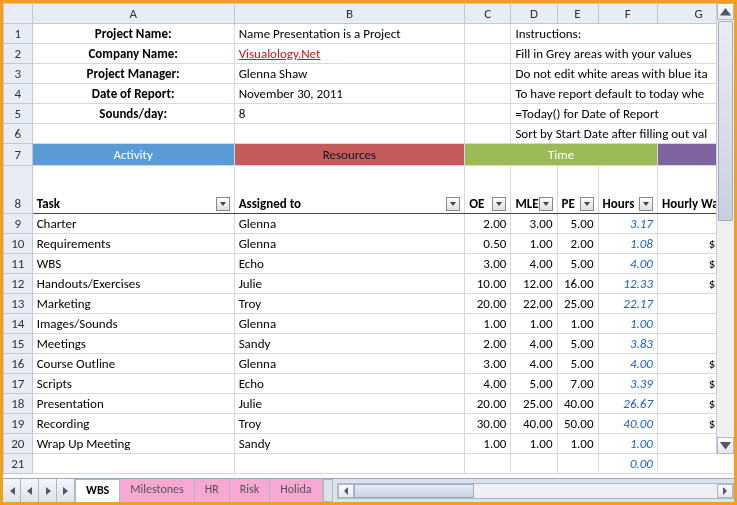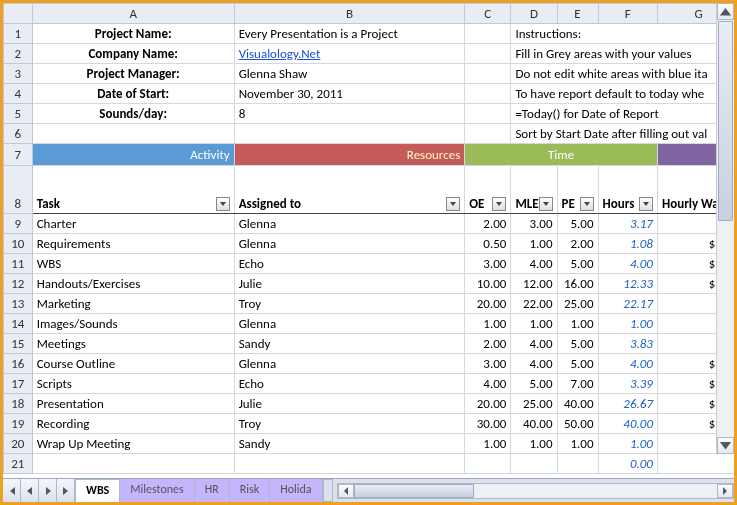--- a/index.html
+++ b/index.html
@@ -6,38 +6,38 @@
 body { font-family: Calibri, Arial, sans-serif; font-size: 13px; background: #fff; border: 3px solid #f0a020; width: 737px; height: 505px; overflow: hidden; position: relative; }
 .sheet { display: flex; flex-direction: column; height: 100%; }
 .grid-area { flex: 1; overflow: hidden; position: relative; }
 table { border-collapse: collapse; table-layout: fixed; width: 737px; }
 th.rowhead, td.rowhead { background: #e8ecf4; border: 1px solid #c0c8d8; text-align: center; font-weight: normal; width: 28px; color: #333; }
 th.colhead { background: #e8ecf4; border: 1px solid #c0c8d8; text-align: center; font-weight: normal; height: 20px; color: #333; }
 td.cell { border: 1px solid #d4d8e0; height: 20px; padding: 0 4px; white-space: nowrap; overflow: hidden; }
 .corner { background: #e8ecf4; border: 1px solid #c0c8d8; width: 28px; }
 .bold { font-weight: bold; }
 .right { text-align: center; }
-.link { color: #1d4ed8; text-decoration: underline; }
-.band-activity { background: #5B9BD5; color: #fff; text-align: right; font-weight: normal; }
-.band-resources { background: #C55A5A; color: #fef9c3; text-align: right; font-weight: normal; }
+.link { color: #b91c1c; text-decoration: underline; }
+.band-activity { background: #5B9BD5; color: #fff; text-align: center; font-weight: normal; }
+.band-resources { background: #C55A5A; color: #0f172a; text-align: center; font-weight: normal; }
 .band-time { background: #9BBB59; color: #fff; text-align: center; font-weight: normal; margin-top: 47px; }
 .band-purple { background: #8064A2; }
 .header-row td.cell { border-bottom: 1px solid #444; }
 .filter { display: inline-flex; align-items: center; justify-content: space-between; width: 100%; }
 .filter-btn { width: 14px; height: 14px; background: linear-gradient(#fefefe,#e0e0e0); border: 1px solid #888; display: inline-flex; align-items: center; justify-content: center; }
 .filter-btn svg { width: 8px; height: 6px; }
 .num { text-align: right; }
 .italic-blue { color: #2060c0; font-style: italic; text-align: right; margin-left: 40px; }
 .scrollbar-v { position: absolute; right: 0; top: 0; width: 18px; height: calc(100% - 24px); background: #eef0f4; border-left: 1px solid #ccc; }
 .scroll-btn { height: 17px; background: linear-gradient(#fdfdfd,#e4e8ef); border: 1px solid #b0b8c8; display:flex; align-items:center; justify-content:center; }
 .scroll-thumb { margin: 1px; background: linear-gradient(#e8ecf4,#c8d0e0); border: 1px solid #a0acc4; height: 200px; border-radius:1px; }
 .tabs-bar { height: 24px; background: #dbe2ee; border-top: 1px solid #9aa8bf; display: flex; align-items: stretch; }
 .tab-nav { display: flex; }
 .tab-nav-btn { width: 18px; border-right: 1px solid #b0b8c8; display:flex; align-items:center; justify-content:center; background: linear-gradient(#f4f6fa,#dbe2ee); }
-.tab { padding: 3px 10px 0; background: #c4b5fd; color: #555; border-right: 1px solid #b0b8c8; position: relative; font-size: 12px; }
+.tab { padding: 3px 10px 0; background: #f9a8d4; color: #555; border-right: 1px solid #b0b8c8; position: relative; font-size: 12px; }
 .tab.active { background: #fff; color: #000; font-weight: bold; border-top: 1px solid #b0b8c8; border-left: 1px solid #b0b8c8; }
 .tab-scroll-h { flex:1; display:flex; align-items:center; }
 .hbar { height: 16px; background:#eef0f4; border:1px solid #b0b8c8; flex:1; margin-left:4px; display:flex; }
 .hbar .scroll-btn { width: 16px; height:100%; }
 .hbar-thumb { width: 120px; background: linear-gradient(#e8ecf4,#c8d0e0); border: 1px solid #a0acc4; margin:0; }
 .hbar-split { width: 10px; height: 100%; background:#dbe2ee; border:1px solid #b0b8c8; }
 tr.tall td, tr.tall th { height: 48px; vertical-align: bottom; padding-bottom: 2px; }
 tr.band td { height: 22px; }
 </style>
 </head>
@@ -65,41 +65,41 @@
   <th class="colhead">D</th>
   <th class="colhead">E</th>
   <th class="colhead">F</th>
   <th class="colhead">G</th>
 </tr>
 </thead>
 <tbody id="tbody">
           <tr>
             <th class="rowhead">1</th>
             <td class="cell bold right">Project Name:</td>
-            <td class="cell ">Every Presentation is a Project</td>
+            <td class="cell ">Name Presentation is a Project</td>
             <td class="cell "></td>
             <td class="cell" colspan="4" style="overflow:visible">Instructions:</td>
           </tr>
           <tr>
             <th class="rowhead">2</th>
             <td class="cell bold right">Company Name:</td>
             <td class="cell link">Visualology.Net</td>
             <td class="cell "></td>
             <td class="cell" colspan="4" style="overflow:visible">Fill in Grey areas with your values</td>
           </tr>
           <tr>
             <th class="rowhead">3</th>
             <td class="cell bold right">Project Manager:</td>
             <td class="cell ">Glenna Shaw</td>
             <td class="cell "></td>
             <td class="cell" colspan="4" style="overflow:visible">Do not edit white areas with blue ita</td>
           </tr>
           <tr>
             <th class="rowhead">4</th>
-            <td class="cell bold right">Date of Start:</td>
+            <td class="cell bold right">Date of Report:</td>
             <td class="cell ">November 30, 2011</td>
             <td class="cell "></td>
             <td class="cell" colspan="4" style="overflow:visible">To have report default to today whe</td>
           </tr>
           <tr>
             <th class="rowhead">5</th>
             <td class="cell bold right">Sounds/day:</td>
             <td class="cell ">8</td>
             <td class="cell "></td>
             <td class="cell" colspan="4" style="overflow:visible">=Today() for Date of Report</td>

